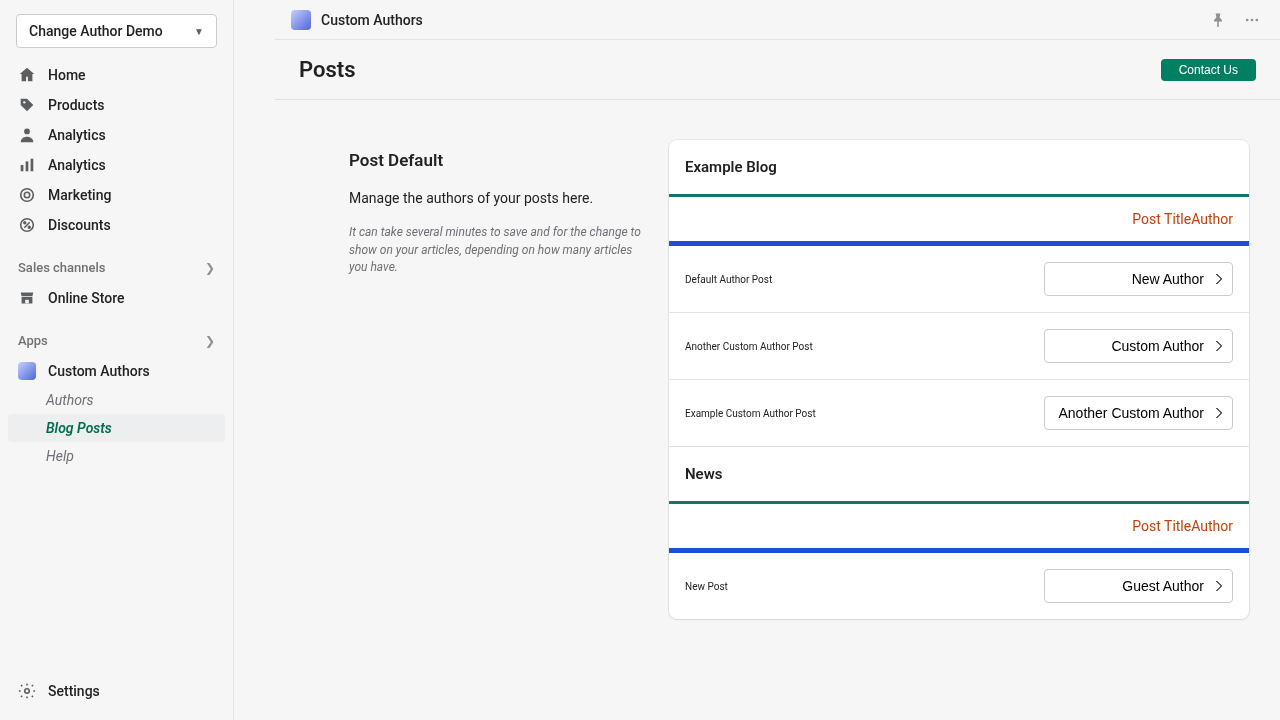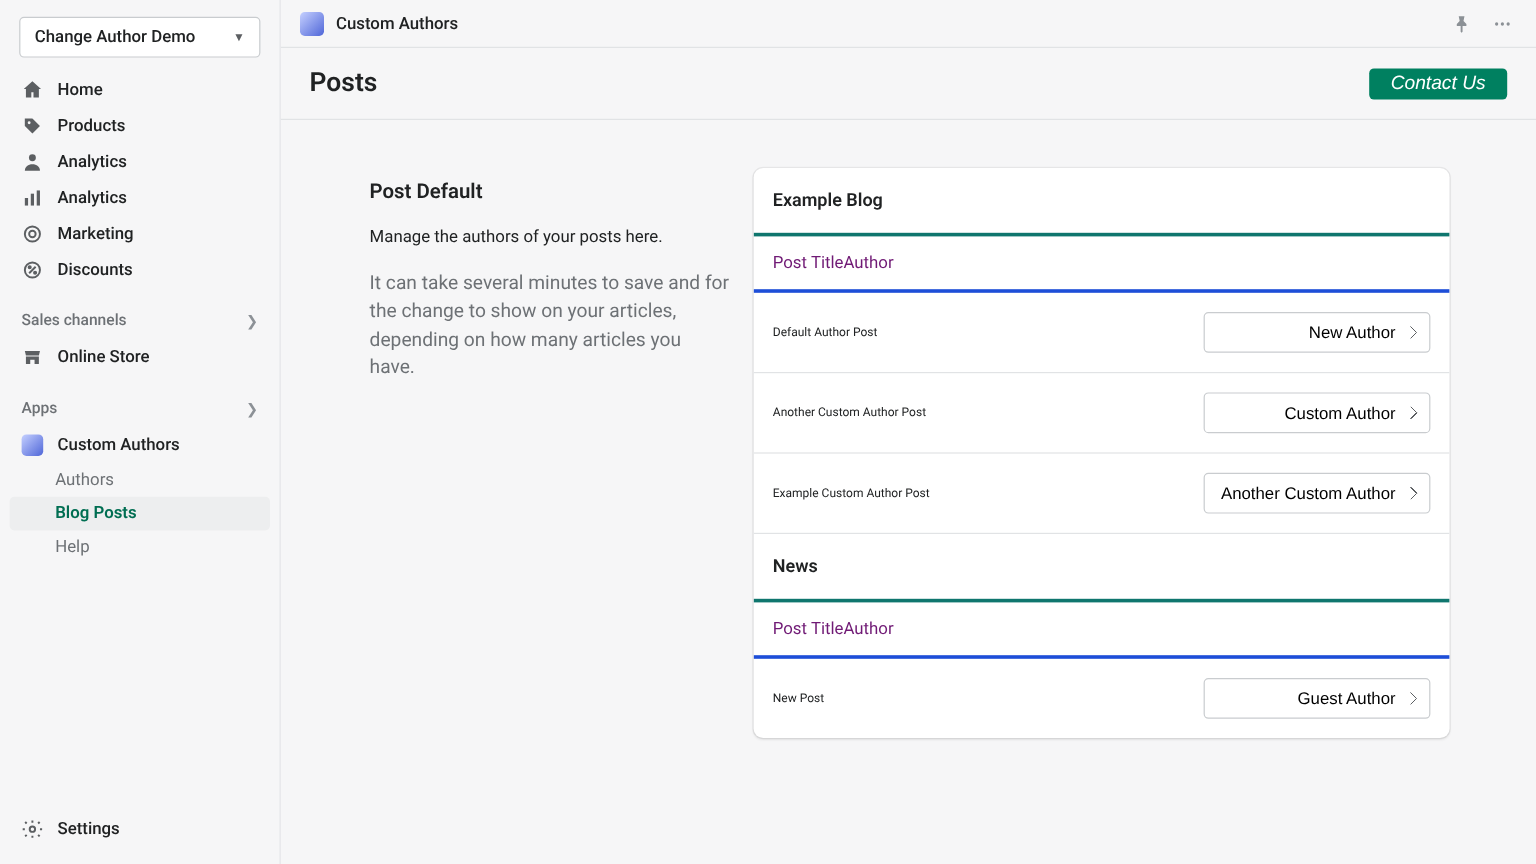--- a/index.html
+++ b/index.html
@@ -18,21 +18,21 @@
   * { box-sizing: border-box; }
   html, body {
     margin: 0; padding: 0;
     width: 1280px; height: 720px;
     font-family: -apple-system, BlinkMacSystemFont, "Segoe UI", Roboto, sans-serif;
     font-size: 14px;
     color: var(--text);
     background: var(--body-bg);
     overflow: hidden;
   }
-  .layout { display: flex; width: 100%; height: 100%; }
+  .layout { display: flex; width: 100%; height: 100%; gap: 41px; }
   
   .sidebar {
     width: 234px;
     height: 100%;
     background: var(--sidebar-bg);
     border-right: 1px solid #e1e3e5;
     display: flex;
     flex-direction: column;
     padding: 14px 8px 0 8px;
   }
@@ -83,20 +83,21 @@
   .nav-section-hdr .chev { font-size: 12px; color: #8c9196; }
   .sub-list { list-style: none; margin: 0; padding: 0; }
   .sub-item {
     display: flex; align-items: center;
     height: 28px;
     padding: 0 10px 0 38px;
     border-radius: 4px;
     cursor: pointer;
     color: var(--text-muted);
     font-weight: 400;
+    font-style: italic;
   }
   .sub-item.active {
     background: var(--nav-active-bg);
     color: var(--link-green);
     font-weight: 600;
   }
   .app-icon-square {
     width: 18px; height: 18px;
     border-radius: 4px;
     background: linear-gradient(135deg,#c5d0ff,#4f66d8);
@@ -132,59 +133,58 @@
     padding: 0 24px;
   }
   .page-title { font-size: 22px; font-weight: 600; }
   .page-hdr-spacer { flex: 1; }
   .btn-primary {
     background: var(--accent-green);
     color: #fff;
     border: none;
     border-radius: 4px;
     font-weight: 500;
-    font-size: 16px;
+    font-size: 12px;
     padding: 4px 18px;
     cursor: pointer;
-    font-style: italic;
   }
   .page-body {
     flex: 1;
     overflow-y: auto;
     padding: 40px 24px;
   }
   .page-body-inner {
     display: grid;
     grid-template-columns: 300px 1fr;
     gap: 20px;
     max-width: 900px;
     margin: 0 auto 0 50px;
     align-items: start;
   }
   .section-heading {
     font-size: 17px; font-weight: 600; margin: 10px 0 18px 0;
   }
   .section-desc { color: var(--text); font-size: 14px; line-height: 1.45; margin: 0 0 16px 0; }
-  .section-note { color: var(--text-muted); font-size: 16px; line-height: 1.45; margin: 0; }
+  .section-note { color: var(--text-muted); font-size: 12px; line-height: 1.45; margin: 0; font-style: italic; }
   .card {
     background: var(--card-bg);
     border-radius: 8px;
     box-shadow: 0 0 0 1px rgba(0,0,0,0.06), 0 1px 2px rgba(0,0,0,0.08);
     overflow: hidden;
   }
   .blog-hdr {
     font-weight: 600; font-size: 15px;
     padding: 18px 16px;
     border-bottom: 3px solid #0f766e;
   }
   .tbl-hdr {
-    display: flex; justify-content: flex-start;
+    display: flex; justify-content: flex-end;
     padding: 14px 16px;
-    font-size: 14px; color: #701a75;
-    border-bottom: 3px solid #1d4ed8;
+    font-size: 14px; color: #c2410c;
+    border-bottom: 5px solid #1d4ed8;
   }
   .row {
     display: flex; align-items: center; justify-content: space-between;
     padding: 16px 16px;
     border-bottom: 1px solid #e1e3e5;
   }
   .card > .row:last-child,
   .card > .tbl-hdr + .row:last-child { border-bottom: none; }
   .row .post-title { font-size: 10px; }
   .author-select-wrap { position: relative; padding-left: 39px; }

